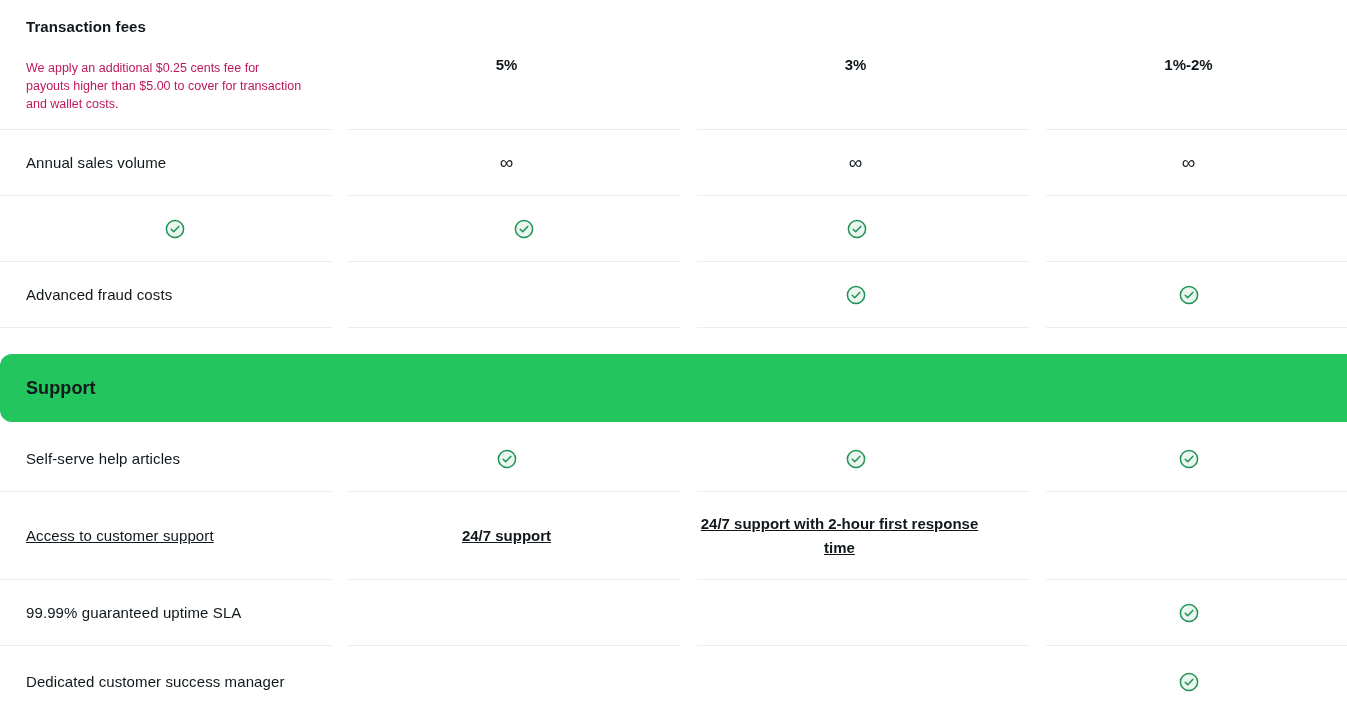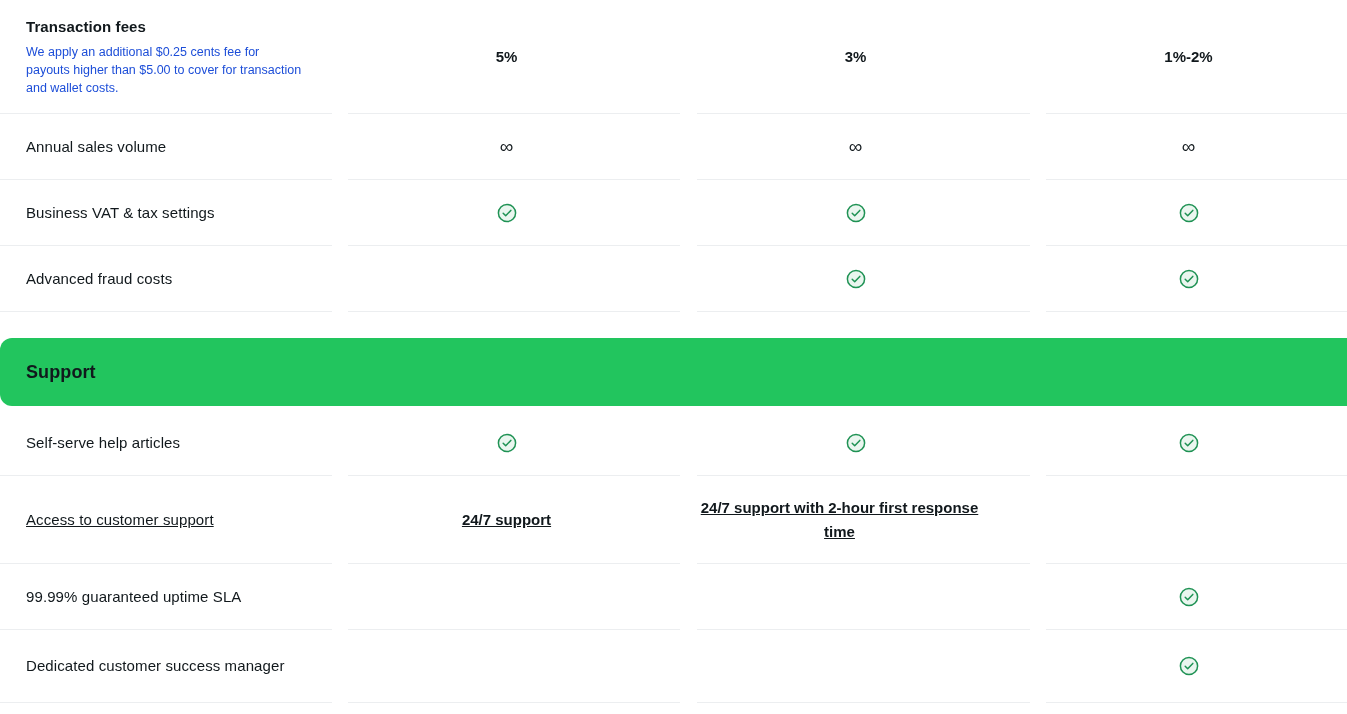--- a/index.html
+++ b/index.html
@@ -72,26 +72,26 @@
   .feature-title {
     font-size: 15px;
     line-height: 22px;
     font-weight: 400;
     color: #11181c;
     letter-spacing: 0.1px;
   }
   .feature-title.strong {
     font-weight: 700;
     font-size: 15px;
-    margin-bottom: 5px;
+    margin-bottom: 21px;
   }
   .feature-desc {
     font-size: 12.5px;
     line-height: 18px;
-    color: #1d4ed8;
+    color: #be185d;
     font-weight: 400;
     max-width: 280px;
   }
 
   .value-text {
     font-size: 15px;
     font-weight: 700;
     line-height: 24px;
     color: #11181c;
   }
@@ -169,23 +169,20 @@
         <span class="value-infinity">∞</span>
       </div>
     </div>
     <div class="divider">
       <span class="seg-0"></span>
       <span class="seg-1"></span>
       <span class="seg-2"></span>
       <span class="seg-3"></span>
     </div>
     <div class="row r-std">
-      <div class="cell-feature">
-        <div class="feature-title">Business VAT &amp; tax settings</div>
-      </div>
       <div class="cell-value">
         <svg class="check-icon" viewBox="0 0 20 20">
           <circle cx="10" cy="10" r="8.6" fill="#eaf6ef" stroke="#1f9254" stroke-width="1.5"></circle>
           <path d="M6.2 10.3 L8.7 12.8 L13.8 7.4" fill="none" stroke="#1f9254" stroke-width="1.5" stroke-linecap="round" stroke-linejoin="round"></path>
         </svg>
       </div>
       <div class="cell-value">
         <svg class="check-icon" viewBox="0 0 20 20">
           <circle cx="10" cy="10" r="8.6" fill="#eaf6ef" stroke="#1f9254" stroke-width="1.5"></circle>
           <path d="M6.2 10.3 L8.7 12.8 L13.8 7.4" fill="none" stroke="#1f9254" stroke-width="1.5" stroke-linecap="round" stroke-linejoin="round"></path>

